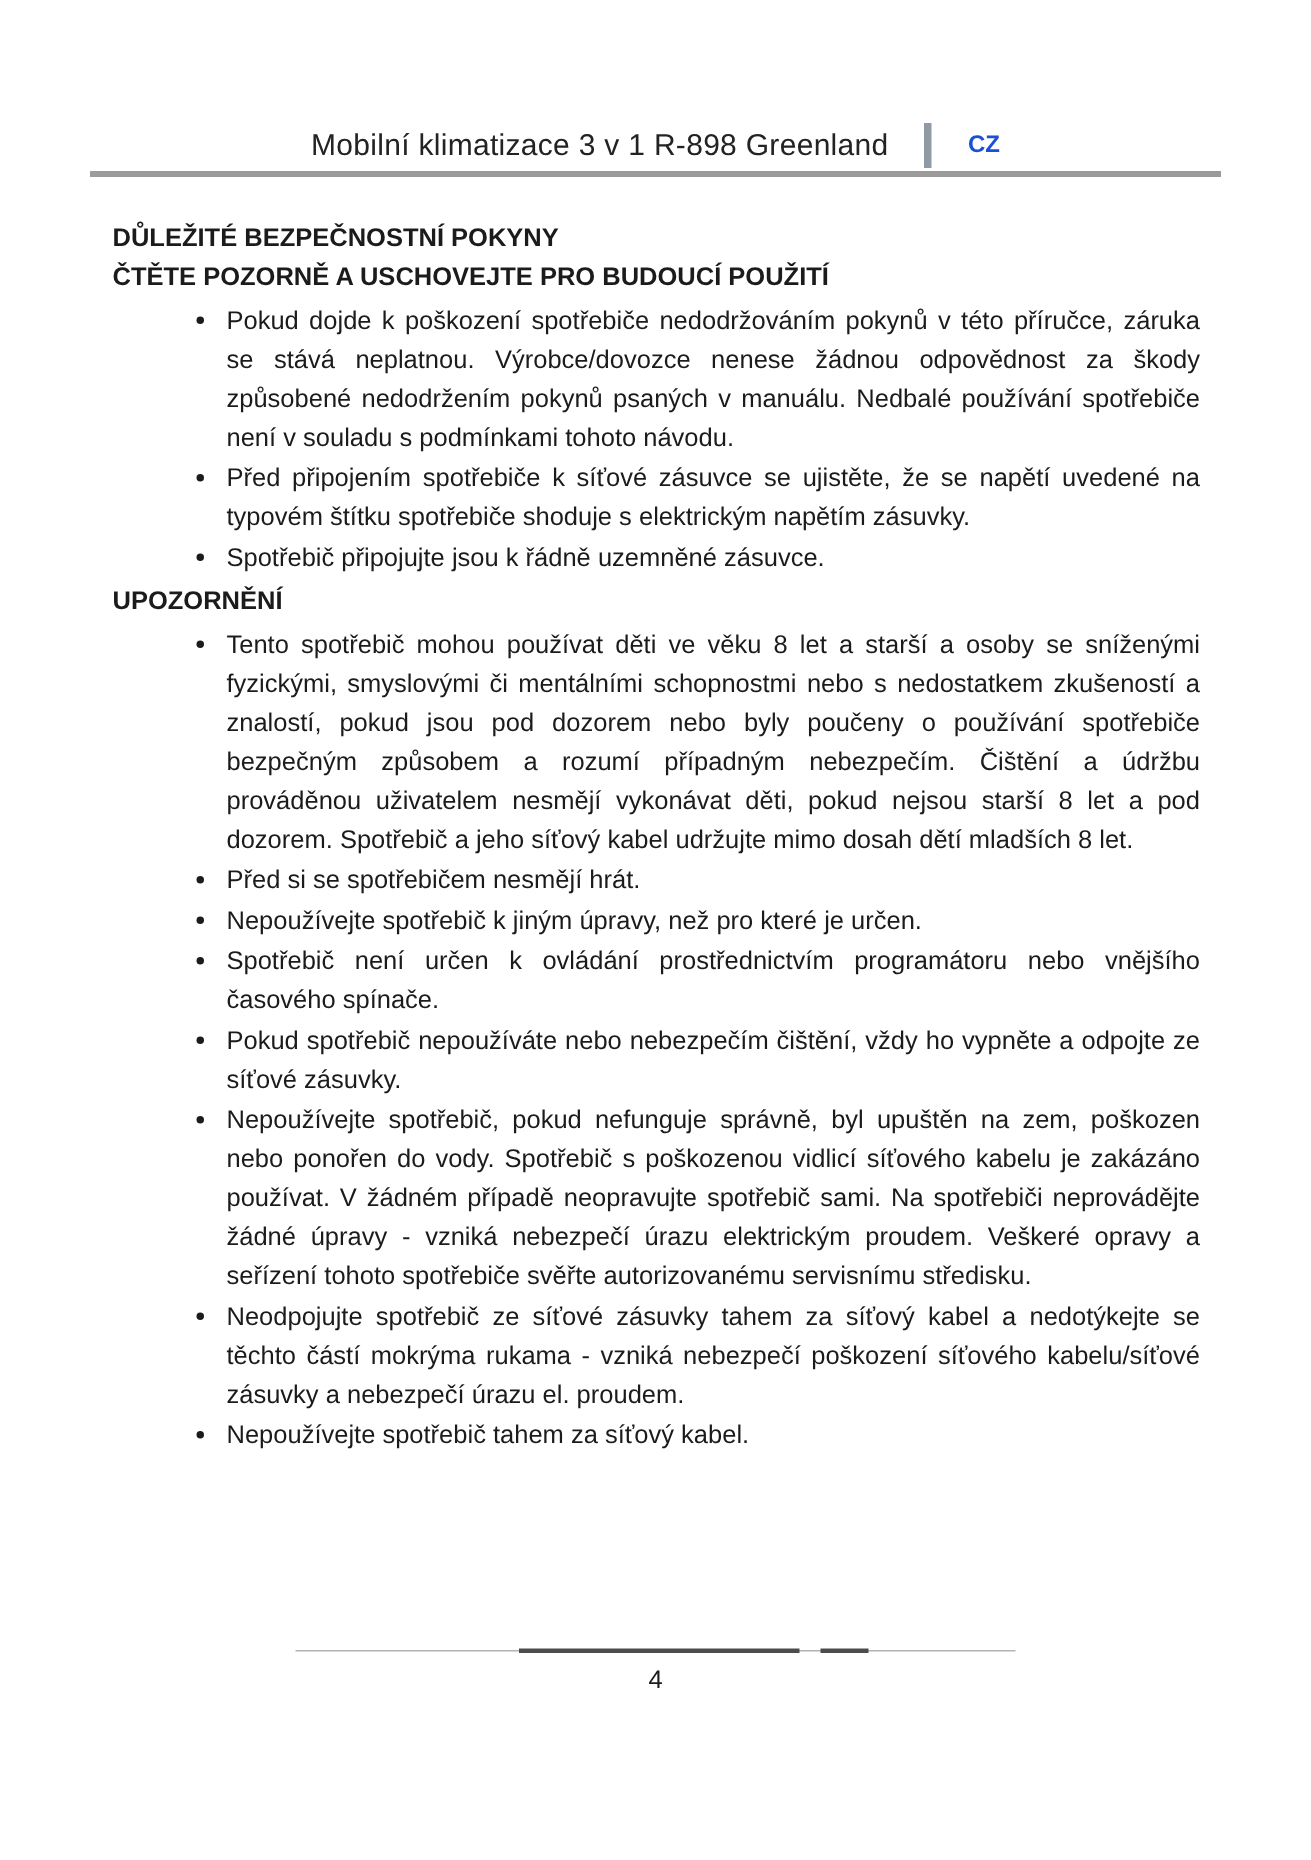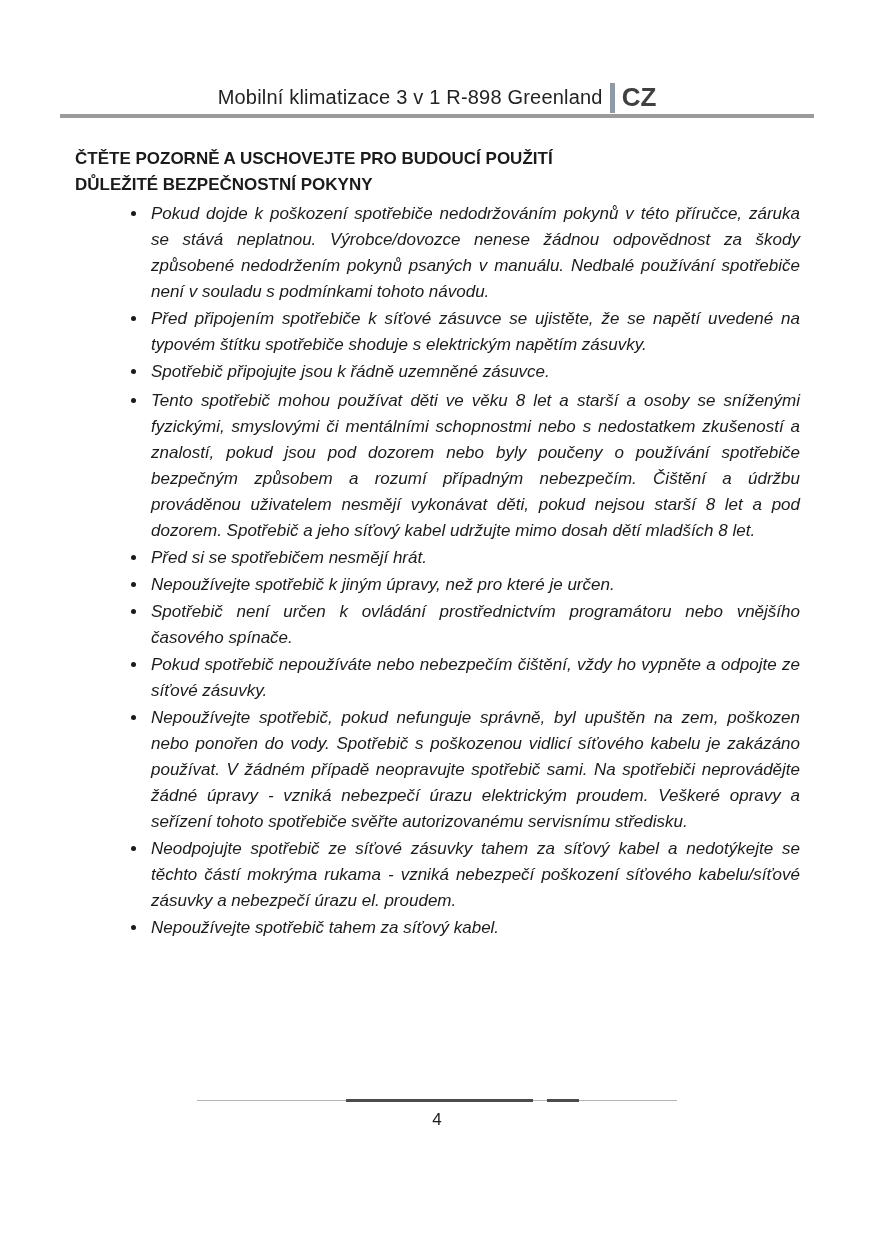--- a/index.html
+++ b/index.html
@@ -8,46 +8,45 @@
     width: 874px; height: 1240px;
     position: relative;
     background: #ffffff;
     font-family: "Liberation Sans", sans-serif;
     color: #1b1b1b;
     overflow: hidden;
   }
   .header {
     position: absolute; top: 82px; left: 0; right: 0;
     display: flex; justify-content: center; align-items: center;
-    gap: 7px; font-size: 20px;
+    gap: 24px; font-size: 20px;
   }
   .header-title { color: #232323; letter-spacing: 0.2px; }
   .lang-divider { width: 5px; height: 30px; background: #8f9aa5; }
-  .lang-badge { color: #404040; font-weight: bold; font-size: 26px; }
+  .lang-badge { color: #1d4ed8; font-weight: bold; font-size: 16px; }
   .header-rule {
     position: absolute; top: 114px; left: 60px; right: 60px;
     height: 4px; background: #9b9b9b;
   }
   .content {
     position: absolute; top: 146px; left: 75px; right: 74px;
     font-size: 17px; line-height: 26px; text-align: justify;
   }
   .doc-heading {
     font-size: 17px; line-height: 26px;
     margin: 0; font-weight: bold; text-align: left;
   }
   ul.bullets {
     margin: 3px 0 3px 0;
     padding-left: 73px;
     list-style-type: disc;
   }
   ul.bullets li {
     padding-left: 3px;
     margin: 0 0 1px 0;
-    font-style: italic;
   }
   .footer { position: absolute; left: 0; right: 0; top: 1098px; }
   .footer-rules { position: relative; width: 480px; margin: 0 auto; height: 4px; }
   .rule-light { position: absolute; top: 2px; left: 0; width: 100%; height: 1px; background: #b3b3b3; }
   .rule-dark-1 { position: absolute; top: 1px; left: 149px; width: 187px; height: 3px; background: #4c4c4c; }
   .rule-dark-2 { position: absolute; top: 1px; left: 350px; width: 32px; height: 3px; background: #4c4c4c; }
   .page-number { text-align: center; margin-top: 8px; font-size: 17px; color: #1b1b1b; }
 </style>
 </head>
 <body>
@@ -55,29 +54,30 @@
 <div class="page">
 
   <div class="header">
     <span class="header-title">Mobilní klimatizace 3 v 1 R-898 Greenland</span>
     <span class="lang-divider"></span>
     <span class="lang-badge">CZ</span>
   </div>
   <div class="header-rule"></div>
 
   <div class="content">
+    <div class="doc-heading">DŮLEŽITÉ BEZPEČNOSTNÍ POKYNY</div>
     <div class="doc-heading">ČTĚTE POZORNĚ A USCHOVEJTE PRO BUDOUCÍ POUŽITÍ</div>
-    <div class="doc-heading">DŮLEŽITÉ BEZPEČNOSTNÍ POKYNY</div>
 
     <ul class="bullets">
         <li>Pokud dojde k poškození spotřebiče nedodržováním pokynů v této příručce, záruka se stává neplatnou. Výrobce/dovozce nenese žádnou odpovědnost za škody způsobené nedodržením pokynů psaných v manuálu. Nedbalé používání spotřebiče není v souladu s podmínkami tohoto návodu.</li>
         <li>Před připojením spotřebiče k síťové zásuvce se ujistěte, že se napětí uvedené na typovém štítku spotřebiče shoduje s elektrickým napětím zásuvky.</li>
         <li>Spotřebič připojujte jsou k řádně uzemněné zásuvce.</li>
       </ul>
 
+    <div class="doc-heading">UPOZORNĚNÍ</div>
 
     <ul class="bullets">
         <li>Tento spotřebič mohou používat děti ve věku 8 let a starší a osoby se sníženými fyzickými, smyslovými či mentálními schopnostmi nebo s nedostatkem zkušeností a znalostí, pokud jsou pod dozorem nebo byly poučeny o používání spotřebiče bezpečným způsobem a rozumí případným nebezpečím. Čištění a údržbu prováděnou uživatelem nesmějí vykonávat děti, pokud nejsou starší 8 let a pod dozorem. Spotřebič a jeho síťový kabel udržujte mimo dosah dětí mladších 8 let.</li>
         <li>Před si se spotřebičem nesmějí hrát.</li>
         <li>Nepoužívejte spotřebič k jiným úpravy, než pro které je určen.</li>
         <li>Spotřebič není určen k ovládání prostřednictvím programátoru nebo vnějšího časového spínače.</li>
         <li>Pokud spotřebič nepoužíváte nebo nebezpečím čištění, vždy ho vypněte a odpojte ze síťové zásuvky.</li>
         <li>Nepoužívejte spotřebič, pokud nefunguje správně, byl upuštěn na zem, poškozen nebo ponořen do vody. Spotřebič s poškozenou vidlicí síťového kabelu je zakázáno používat. V žádném případě neopravujte spotřebič sami. Na spotřebiči neprovádějte žádné úpravy - vzniká nebezpečí úrazu elektrickým proudem. Veškeré opravy a seřízení tohoto spotřebiče svěřte autorizovanému servisnímu středisku.</li>
         <li>Neodpojujte spotřebič ze síťové zásuvky tahem za síťový kabel a nedotýkejte se těchto částí mokrýma rukama - vzniká nebezpečí poškození síťového kabelu/síťové zásuvky a nebezpečí úrazu el. proudem.</li>
         <li>Nepoužívejte spotřebič tahem za síťový kabel.</li>

